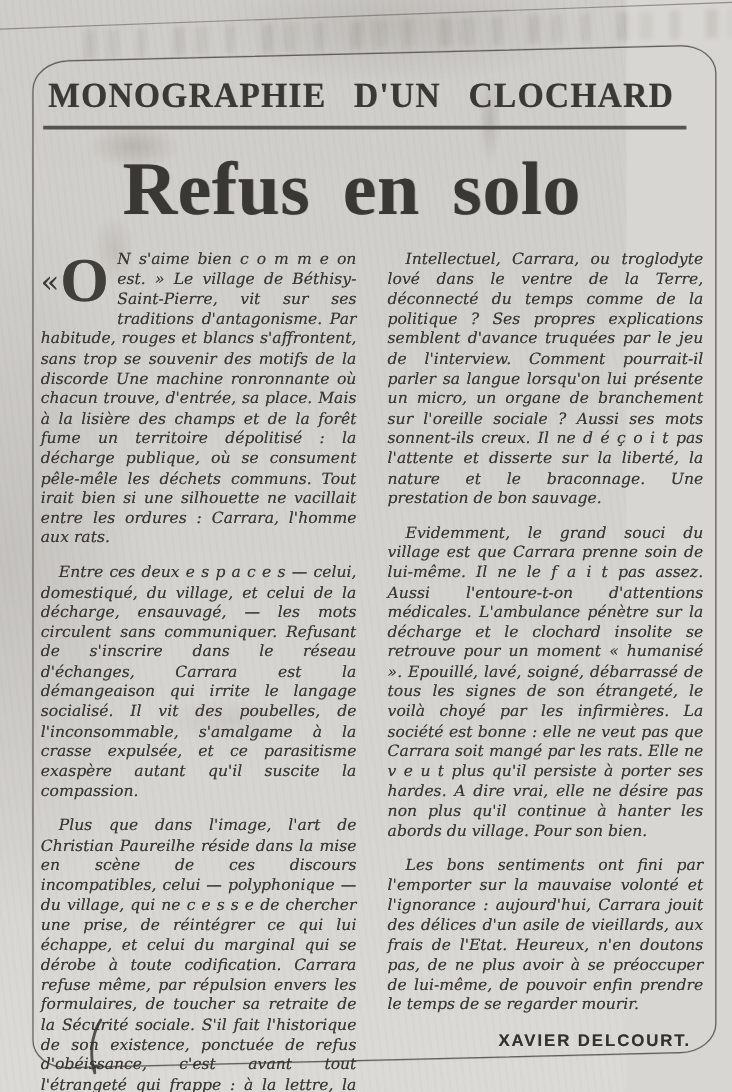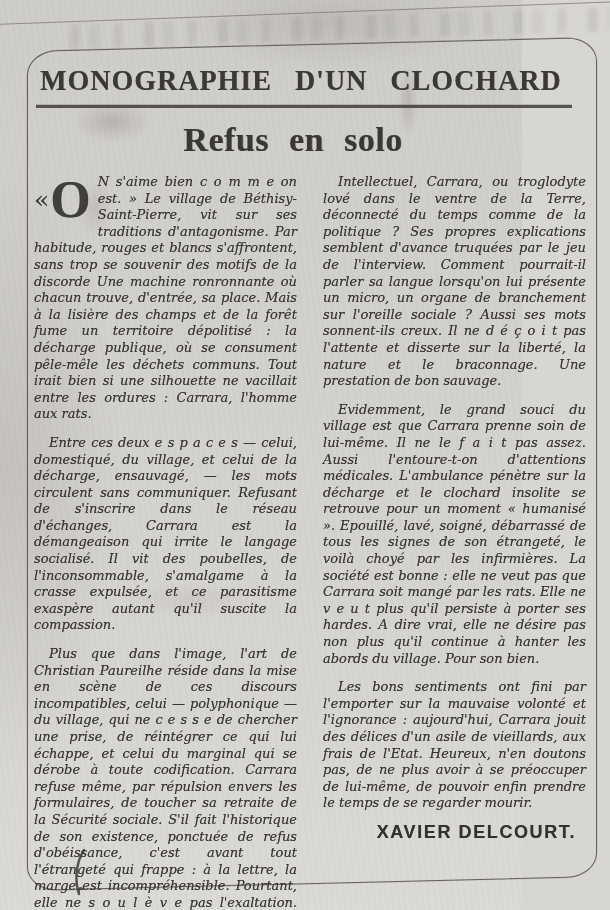--- a/index.html
+++ b/index.html
@@ -60,21 +60,21 @@
     font-size:28px; letter-spacing:1px; word-spacing:15px;
     color:#3b3934;
     border-bottom:3px solid rgba(64,61,56,.85);
     padding:0 10px 7px 4px;
     transform:scaleY(1.06); transform-origin:left bottom;
     text-shadow:.4px 0 0 rgba(59,57,52,.55);
     white-space:nowrap;
   }
   .headline {
     font-family:"Liberation Serif", serif; font-weight:bold;
-    font-size:34px; letter-spacing:.5px; word-spacing:11px;
+    font-size:63px; letter-spacing:.5px; word-spacing:11px;
     text-align:center; color:#3a3834;
     margin:13px 34px 0 0;
     text-shadow:.6px 0 .6px rgba(58,56,52,.5);
   }
 
   .cols { display:flex; gap:26px; margin-top:15px; }
   .col {
     flex:1; min-width:0;
     font-style:italic; font-size:13px; line-height:16.6px;
     text-align:justify; color:#393732;
@@ -89,21 +89,21 @@
     font-style:normal;
   }
   .open-quote { font-size:25px; letter-spacing:-3px; color:#3c3a35; margin-right:4px; }
   .drop-letter {
     font-family:"Liberation Serif", serif; font-weight:bold;
     font-size:52px; line-height:44px; color:#413f3a;
   }
 
   .byline {
     font-family:"Liberation Sans", sans-serif; font-style:normal;
-    font-weight:bold; font-size:18px; letter-spacing:1.6px;
+    font-weight:bold; font-size:14px; letter-spacing:1.6px;
     text-align:right; padding-right:10px; margin-top:3px;
     color:#33322e;
   }
 </style>
 </head>
 <body>
 
 <div class="scan">
 
   <div class="diag-line"></div>

